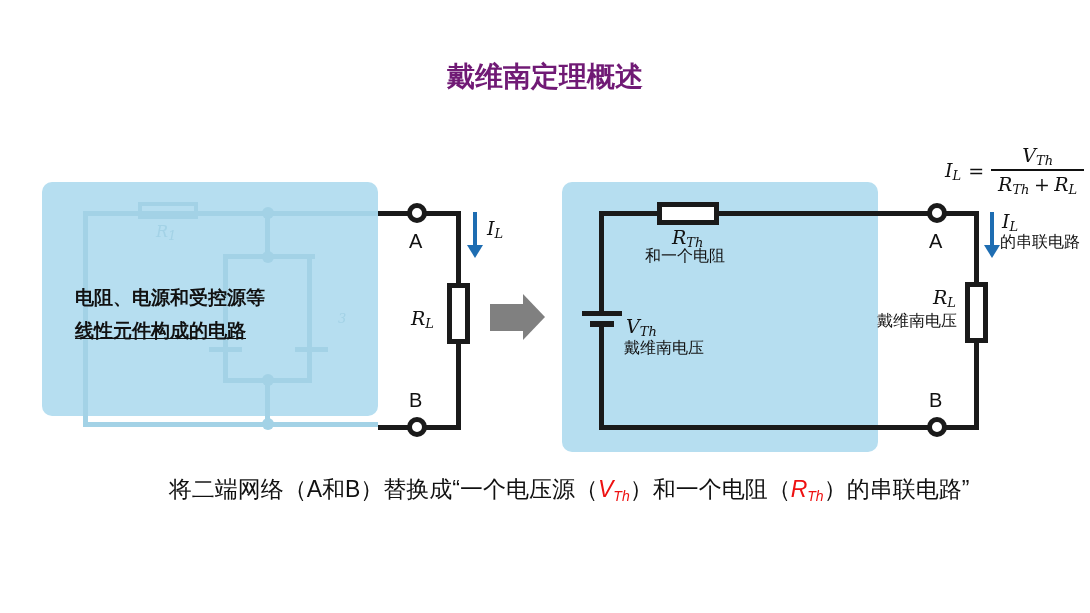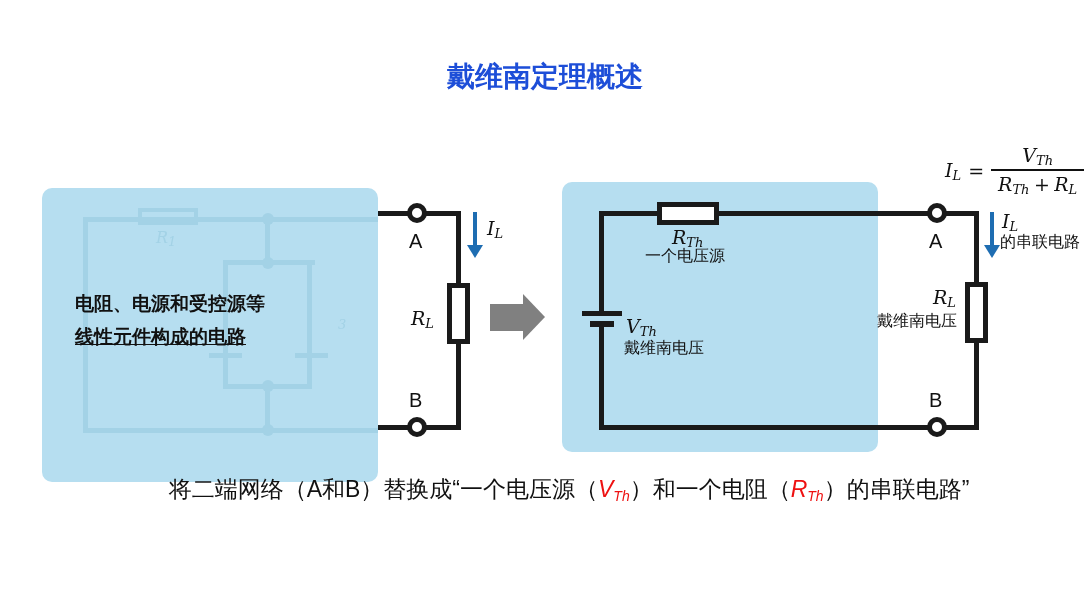--- a/index.html
+++ b/index.html
@@ -33,41 +33,41 @@
   
   .iline{ position:absolute; width:4px; height:35px; background:#1e6db2; }
   .ihead{ position:absolute; width:0; height:0; border-left:8px solid transparent;
           border-right:8px solid transparent; border-top:13px solid #1e6db2; }
   
   .gbody{ position:absolute; left:490px; top:304px; width:33px; height:27px; background:#808080; }
   .ghead{ position:absolute; left:523px; top:294px; width:0; height:0;
           border-top:23px solid transparent; border-bottom:23px solid transparent;
           border-left:22px solid #808080; }
   .title{ position:absolute; top:58px; left:0; width:100%; text-align:center;
-          font-size:28px; font-weight:bold; color:#1d4ed8; }
+          font-size:28px; font-weight:bold; color:#701a75; }
   .desc { position:absolute; font-size:19px; font-weight:bold; color:#111; line-height:1; z-index:2; white-space:nowrap; }
   
   .formula { position:absolute; left:945px; top:146px; display:flex; align-items:center; gap:7px; z-index:2; }
   .frac { display:flex; flex-direction:column; align-items:center; }
   .frac .den { border-top:2px solid #111; padding:2px 7px 0 7px; margin-top:2px; }
   .eq   { font-family:"DejaVu Serif", serif; font-style:normal; font-size:19px; color:#111; }
   
   .caption { position:absolute; top:474px; left:0; width:100%; display:flex;
              justify-content:center; align-items:baseline; font-size:23px; color:#111; white-space:pre;padding-left:24px; }
   .red  { color:#ee1111; font-style:italic; }
   .redsub { font-size:14px; vertical-align:-0.3em; color:#ee1111; font-style:italic; }
 </style>
 </head>
 <body>
 
 <div id="canvas">
 
   <div class="title">戴维南定理概述</div>
 
-  <div class="panel" style="left:42px; top:182px; width:336px; height:294px;margin-top:6px;">
+  <div class="panel" style="left:42px; top:182px; width:336px; height:234px;">
 
     <div>
       <div class="fwire" style="left:41px; top:29px; width:295px; height:5px;"></div>
       <div class="fwire" style="left:41px; top:29px; width:5px; height:216px;"></div>
       <div class="fwire" style="left:41px; top:240px; width:295px; height:5px;"></div>
       <div class="fres" style="left:96px; top:20px; width:60px; height:17px;"></div>
       <div class="fm abs" style="left:114px; top:42px; font-size:16px;"><span>R</span><span class="msub">1</span></div>
       <div class="fdot" style="left:220px; top:25px;"></div>
       <div class="fwire" style="left:223px; top:31px; width:5px; height:44px;"></div>
       <div class="fdot" style="left:220px; top:69px;"></div>
@@ -113,21 +113,21 @@
   <div class="wire" style="left:599px; top:211px; width:5px; height:102px;"></div>
   <div class="wire" style="left:582px; top:311px; width:40px; height:5px;"></div>
   <div class="wire" style="left:590px; top:321px; width:24px; height:6px;"></div>
   <div class="wire" style="left:599px; top:327px; width:5px; height:103px;"></div>
   <div class="wire" style="left:599px; top:425px; width:380px; height:5px;"></div>
   <div class="wire" style="left:974px; top:211px; width:5px; height:73px;"></div>
   <div class="wire" style="left:974px; top:341px; width:5px; height:89px;"></div>
 
   <div class="resh" style="left:657px; top:202px;"></div>
   <div class="m abs" style="left:672px; top:228px; z-index:2;"><span>R</span><span class="msub">Th</span></div>
-  <div class="cn" style="left:645px; top:248px; z-index:2;">一个电压源</div>
+  <div class="cn" style="left:645px; top:248px; z-index:2;">和一个电阻</div>
   <div class="m abs" style="left:626px; top:317px; z-index:2;"><span>V</span><span class="msub">Th</span></div>
   <div class="cn" style="left:624px; top:340px; z-index:2;text-align:center;">戴维南电压</div>
 
   <div class="node" style="left:927px; top:203px;"></div>
   <div class="node" style="left:927px; top:417px;"></div>
   <div class="resv" style="left:965px; top:282px;"></div>
   <div class="term" style="left:929px; top:231px;">A</div>
   <div class="term" style="left:929px; top:390px;">B</div>
   <div class="m abs" style="left:933px; top:288px;"><span>R</span><span class="msub">L</span></div>
   <div class="cn" style="left:877px; top:313px;">戴维南电压</div>

